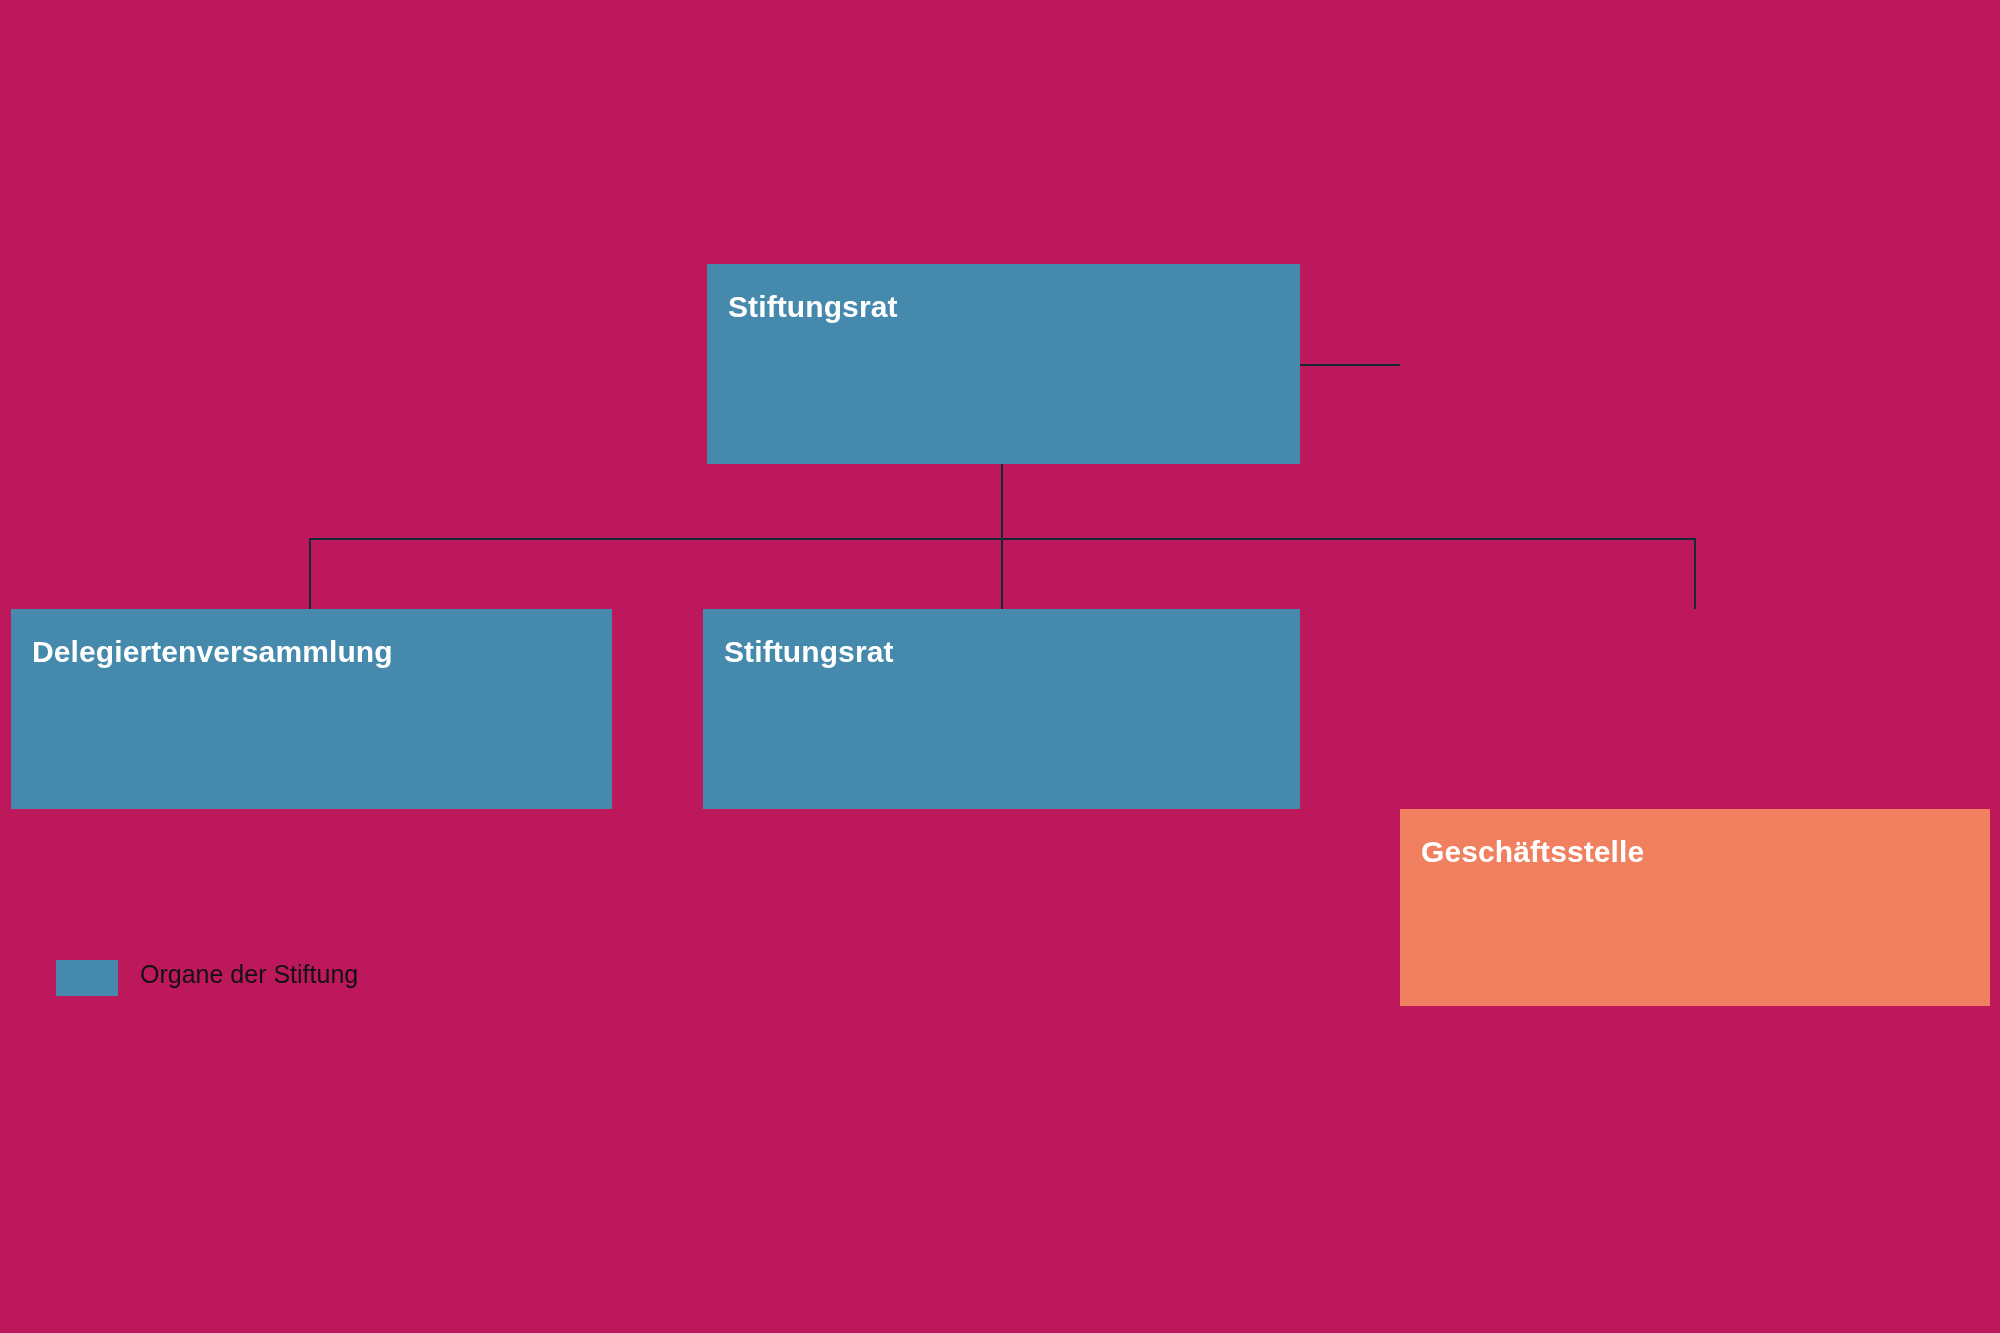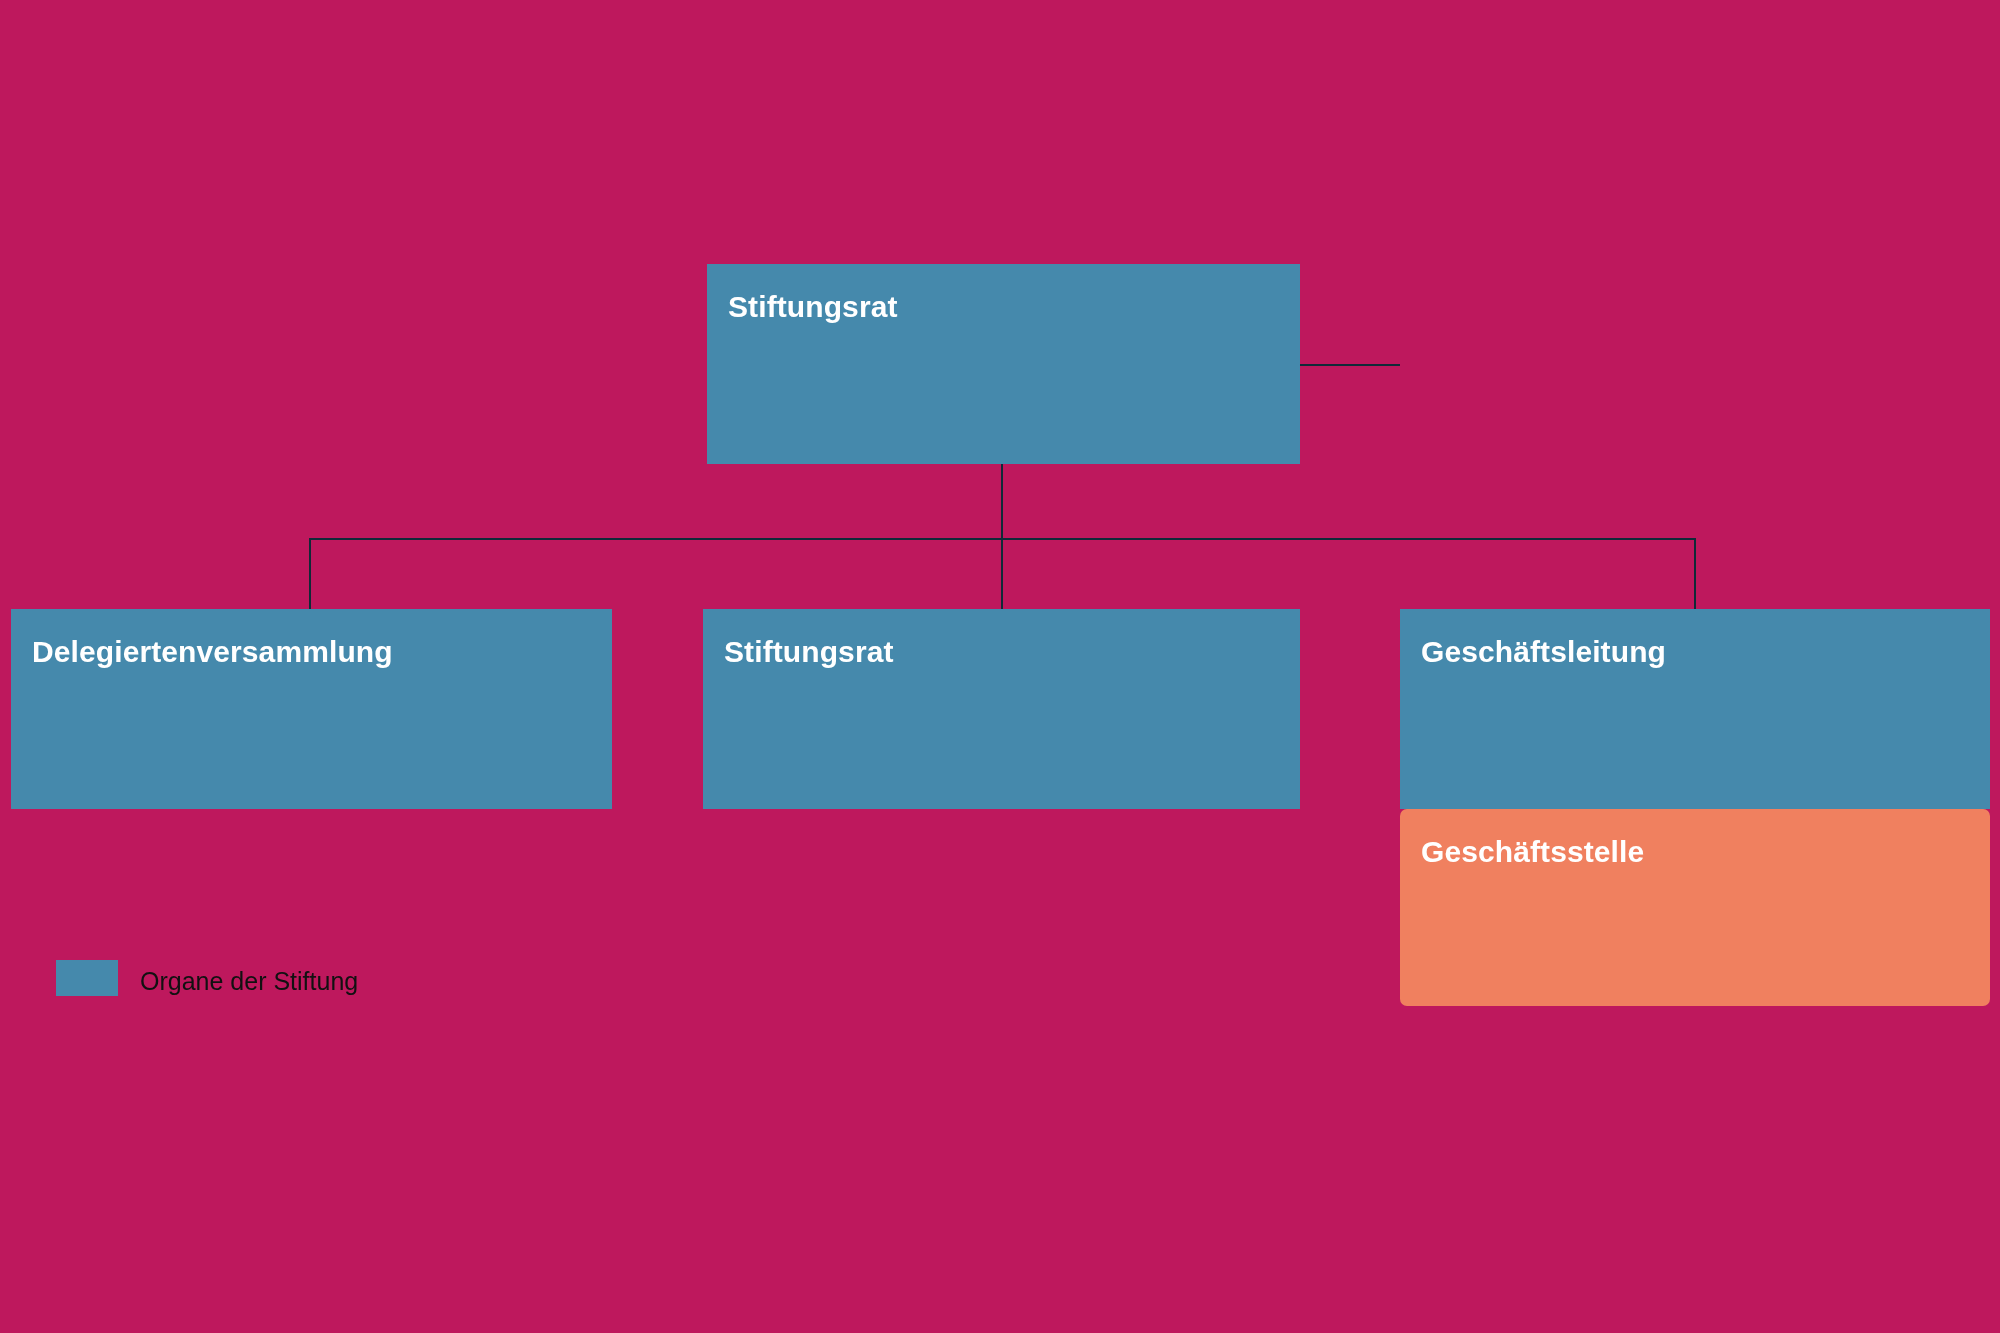--- a/index.html
+++ b/index.html
@@ -26,21 +26,21 @@
     display: block;
     color: #ffffff;
     font-weight: bold;
     font-size: 30px;
     line-height: 1;
     letter-spacing: 0.1px;
     padding: 28px 0 0 21px;
     white-space: nowrap;
   }
   .node.blue  { background: #4589AC; }
-  .node.salmon{ background: #F0805F; border-radius: 7px; }
+  .node.salmon{ background: #F0805F; }
 
   .node-label {
     display: block;
     pointer-events: none;
   }
 
   
   #node-stiftungsrat            { left: 707px;  top: 264px; width: 593px; height: 200px; }
   #node-revisionsstelle         { left: 1400px; top: 264px; width: 590px; height: 200px; }
   #node-delegiertenversammlung  { left: 11px;   top: 609px; width: 601px; height: 200px; }
@@ -62,21 +62,21 @@
   #conn-drop-left       { left: 309px;  top: 538px; height: 71px; }
   #conn-drop-middle     { left: 1001px; top: 538px; height: 71px; }
   #conn-drop-right      { left: 1694px; top: 538px; height: 71px; }
 
   
   #legend {
     position: absolute;
     left: 50px;
     top: 960px;
     display: flex;
-    align-items: flex-end;
+    align-items: flex-start;
     padding-left: 6px;
   }
   #legend-swatch {
     width: 62px;
     height: 36px;
     background: #4589AC;
     flex: 0 0 auto;
   }
   #legend-label {
     margin-left: 22px;
@@ -104,23 +104,20 @@
 
 
   <div class="node blue" id="node-delegiertenversammlung">
     <span class="node-label">Delegiertenversammlung</span>
   </div>
 
   <div class="node blue" id="node-forschungsrat">
     <span class="node-label">Stiftungsrat</span>
   </div>
 
-  <div class="node blue" id="node-geschaeftsleitung">
-    <span class="node-label">Geschäftsleitung</span>
-  </div>
 
   <div class="node salmon" id="node-geschaeftsstelle">
     <span class="node-label">Geschäftsstelle</span>
   </div>
 
   <div id="legend">
     <div id="legend-swatch"></div>
     <div id="legend-label">Organe der Stiftung</div>
   </div>
 

